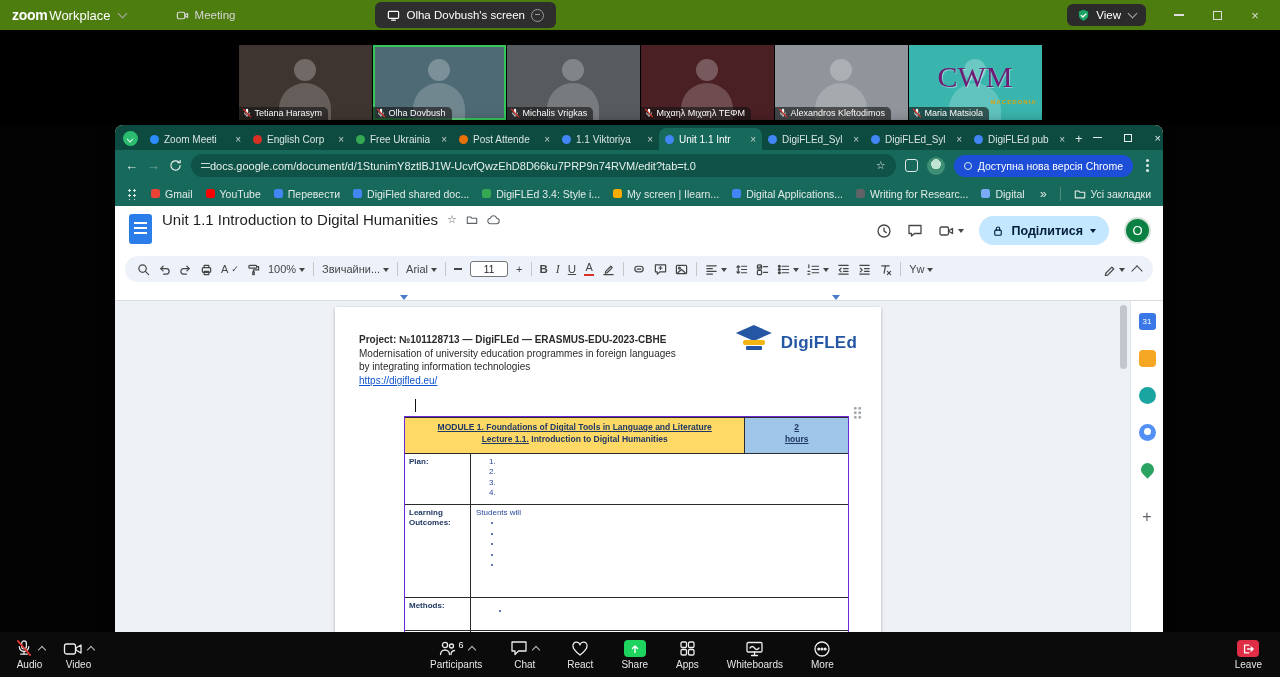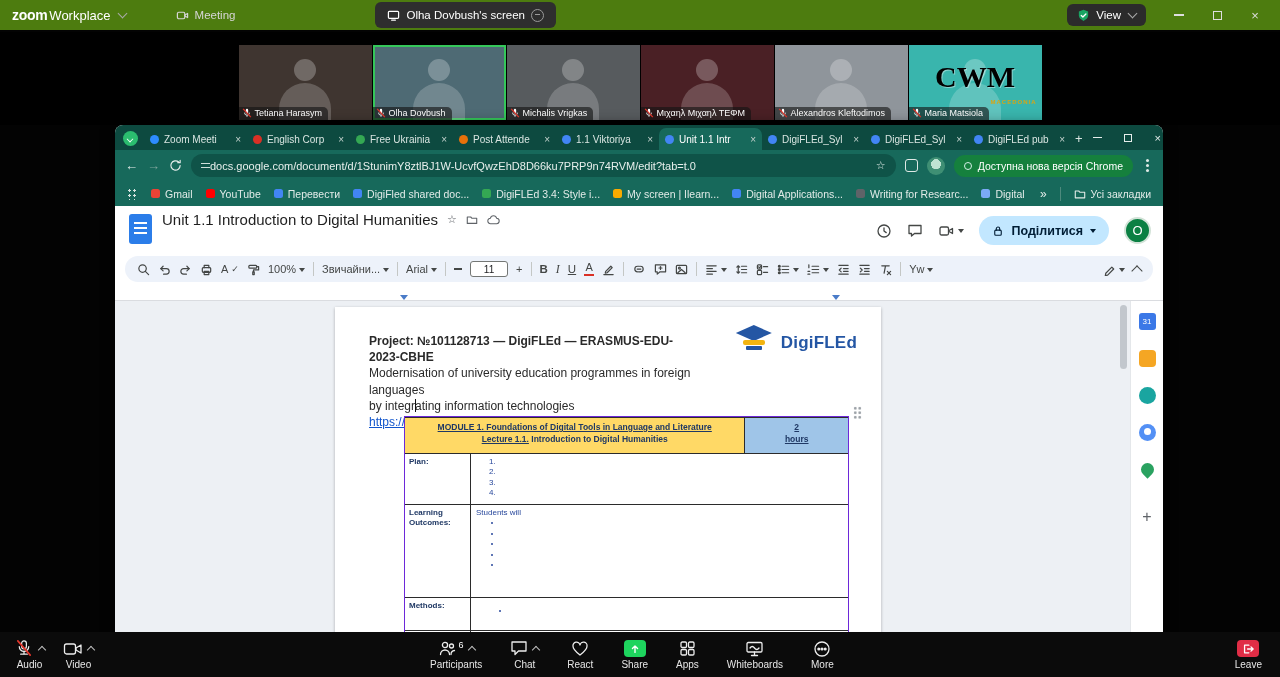--- a/index.html
+++ b/index.html
@@ -25,21 +25,21 @@
 .wb .bar{width:10px;height:1.4px;background:#dedede}
 .wb .box{width:9px;height:9px;border:1.2px solid #dedede}
 
 
 #pstrip{position:absolute;left:0;top:32px;width:1280px;height:93px;display:flex;justify-content:center;align-items:flex-start;padding-top:13px;gap:1px;background:#000}
 .ptile{position:relative;width:133px;height:75px;background:var(--c,#444);overflow:hidden;flex:none}
 .ptile.active{outline:2px solid #35c75a;outline-offset:-2px}
 .psil{position:absolute;inset:0}
 .psil::before{content:"";position:absolute;top:14px;left:50%;transform:translateX(-50%);width:22px;height:22px;border-radius:50%;background:rgba(255,255,255,.26)}
 .psil::after{content:"";position:absolute;top:38px;left:50%;transform:translateX(-50%);width:52px;height:40px;border-radius:26px 26px 0 0;background:rgba(255,255,255,.2)}
-.tile-logo{position:absolute;inset:0 0 12px 0;display:flex;align-items:center;justify-content:center;font-family:"Liberation Serif",serif;font-weight:bold;font-size:30px;color:#000000;text-shadow:1px 1px 0 rgba(255,255,255,.4)}
+.tile-logo{position:absolute;inset:0 0 12px 0;display:flex;align-items:center;justify-content:center;font-family:"Liberation Serif",serif;font-weight:normal;font-size:30px;color:#701a75;text-shadow:1px 1px 0 rgba(255,255,255,.4)}
 .tile-logo:empty{display:none}
 .tile-logo-sub{position:absolute;right:5px;bottom:15px;font-size:6px;font-weight:bold;color:#d8a514;letter-spacing:1px}
 .tile-logo-sub:empty{display:none}
 .tile-name{position:absolute;left:0;bottom:0;display:flex;align-items:center;gap:3px;background:rgba(20,20,20,.62);border-radius:0 5px 0 0;padding:1px 6px 2px 3px;font-size:9px;color:#fff;max-width:100%;white-space:nowrap}
 .mmic{width:10px;height:10px;flex:none}
 
 
 #chrome{position:absolute;left:115px;top:125px;width:1048px;height:507px;border-radius:8px 8px 0 0;overflow:hidden;background:#fff;box-shadow:0 0 14px rgba(0,0,0,.55)}
 #tabstrip{height:25px;background:#0d4a40;display:flex;align-items:flex-end;padding:0 4px;color:#dfe9e6}
 .tabsearch{width:15px;height:15px;border-radius:50%;background:#2bbd6f;margin:0 6px 4px 4px;position:relative;flex:none}
@@ -57,21 +57,21 @@
 #addrbar{height:31px;background:#17695b;display:flex;align-items:center;padding:0 10px;gap:9px;color:#dfe9e6}
 .navic{font-size:13px;color:#e4ecea}
 .navic.dim{color:#7fa59c}
 .urlpill{flex:1;height:23px;background:#0f5348;border-radius:12px;display:flex;align-items:center;padding:0 10px;color:#e7efec;font-size:11px;overflow:hidden}
 .urlpill .url{flex:1;white-space:nowrap;overflow:hidden}
 .tuneic{display:flex;flex-direction:column;gap:2.5px;flex:none}
 .tuneic i{display:block;width:9px;height:1.3px;background:#cfe0db;position:relative}
 .star{font-size:11px;color:#cfe0db;flex:none}
 .puzzle{width:13px;height:13px;border:1.3px solid #dfe9e6;border-radius:3px}
 .cavatar{width:18px;height:18px;border-radius:50%;background:radial-gradient(circle at 50% 40%,#bfe3d2 0 35%,#3f8f74 36%)}
-.update-chip{height:22px;border-radius:11px;background:#15803d;color:#fff;font-size:10.5px;display:flex;align-items:center;padding:0 10px;gap:6px;white-space:nowrap}
+.update-chip{height:22px;border-radius:11px;background:#1d4ed8;color:#fff;font-size:10.5px;display:flex;align-items:center;padding:0 10px;gap:6px;white-space:nowrap}
 .chipdot{width:8px;height:8px;border-radius:50%;border:1.3px solid #d5efe6}
 .kebab{width:3px;height:3px;border-radius:50%;background:#dfe9e6;box-shadow:0 -5px 0 #dfe9e6,0 5px 0 #dfe9e6;margin:0 4px}
 #bmbar{height:25px;background:#17695b;display:flex;align-items:center;gap:13px;padding:0 12px;color:#e2ebe8;font-size:10.5px}
 .gridic{width:12px;height:12px;background-image:radial-gradient(circle,#d9e5e1 1.1px,transparent 1.3px);background-size:5px 5px;background-position:0 0}
 .bm{display:flex;align-items:center;gap:5px;white-space:nowrap}
 .bm .fav{width:9px;height:9px;border-radius:2.5px;background:var(--c,#aaa);flex:none}
 .bmov{margin-left:auto;font-size:12px}
 .vdiv{width:1px;height:14px;background:#4d8a7d}
 
 
@@ -115,21 +115,21 @@
 .spi-keep{background:#f5a623;border-radius:4px}
 .spi-tasks{background:#1aa5a0;border-radius:50%}
 .spi-contacts{background:#5390f5;border-radius:50%;position:relative}
 .spi-contacts::after{content:"";position:absolute;left:5px;top:3.5px;width:7px;height:7px;border-radius:50%;background:#fff}
 .spi-maps{width:13px;height:13px;background:#2aa260;border-radius:50% 50% 50% 0;transform:rotate(-45deg);margin-top:2px}
 .spi-plus{color:#5f6368;font-size:16px;text-align:center;line-height:14px;margin-top:14px}
 .vscroll{position:absolute;right:3px;top:4px;width:7px;height:64px;border-radius:4px;background:#c2c7cd}
 #page{position:absolute;left:220px;top:6px;width:546px;height:520px;background:#fff;box-shadow:0 1px 3px rgba(0,0,0,.28)}
 
 
-.proj{position:absolute;left:34px;top:26px;width:330px;font-size:12px;line-height:1.35;color:#2a2a2a}
+.proj{position:absolute;left:24px;top:26px;width:330px;font-size:10px;line-height:1.35;color:#2a2a2a}
 .proj .t{font-weight:bold}
 .proj .lnk{color:#1155cc;text-decoration:underline}
 .dlogo{position:absolute;right:24px;top:18px;display:flex;align-items:flex-end;gap:7px}
 .cap{position:relative;width:40px;height:28px}
 .cap .board{position:absolute;left:2px;top:0;width:36px;height:16px;background:#2456a4;clip-path:polygon(50% 0,100% 50%,50% 100%,0 50%)}
 .cap .band{position:absolute;left:9px;top:15px;width:22px;height:5px;background:#f2b411;border-radius:2px}
 .cap .base{position:absolute;left:12px;top:21px;width:16px;height:4px;background:#2456a4;border-radius:1px}
 .dlogo .wm{font-size:17px;font-weight:bold;color:#2456a4;letter-spacing:.2px}
 .cursorline{position:absolute;left:80px;top:92px;width:1px;height:13px;background:#111}
 

